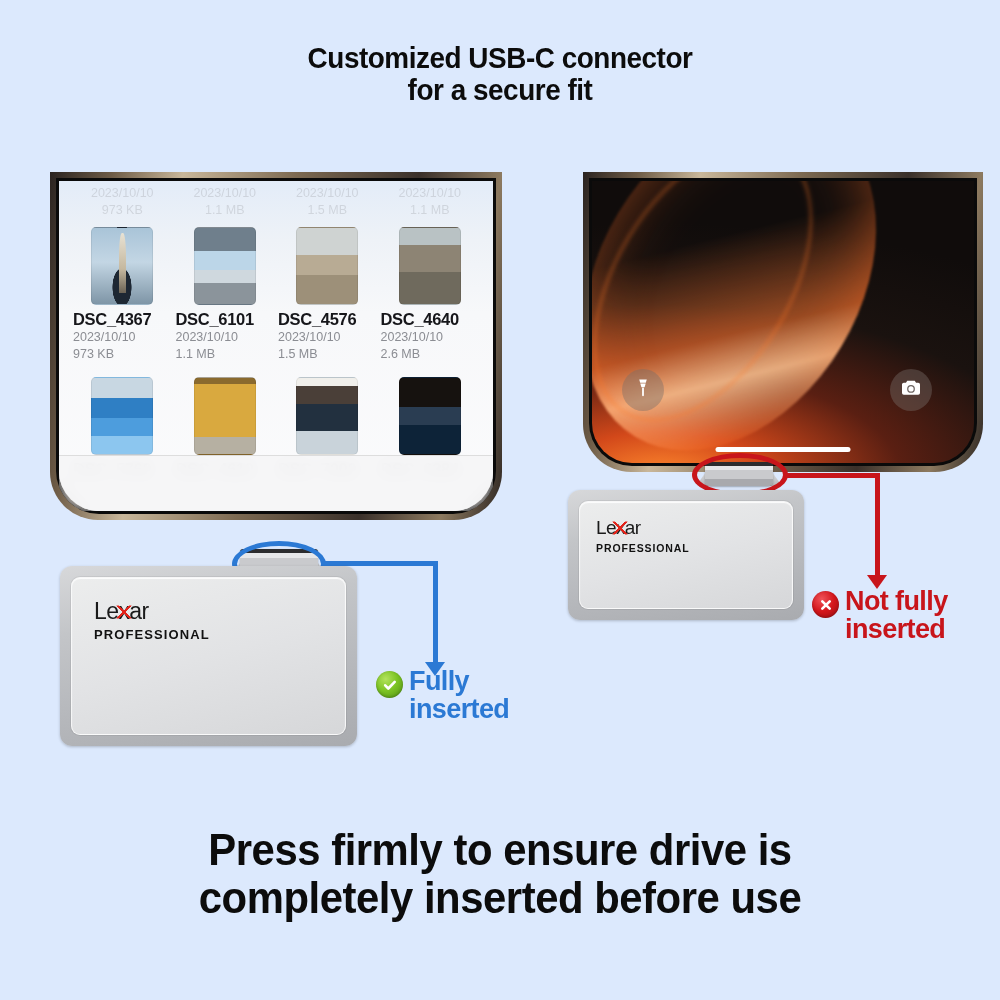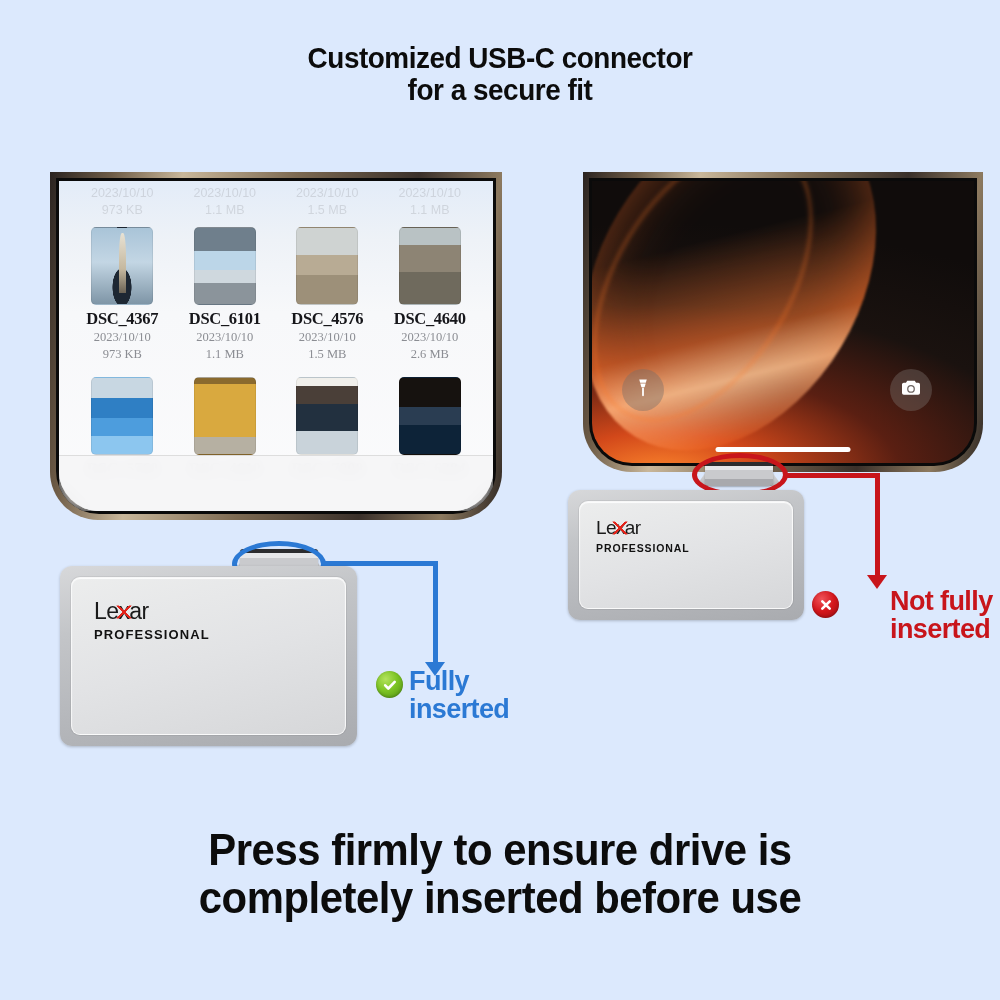--- a/index.html
+++ b/index.html
@@ -61,21 +61,21 @@
     position: absolute; inset: 0;
     background: linear-gradient(180deg,#e3ecf8 0%,#eef2f7 18%,#f7f8fa 40%,#fbfbfc 100%);
   }
   .file-grid {
     position: absolute; left: 0; right: 0; top: 0;
     padding: 0 14px;
     display: grid;
     grid-template-columns: repeat(4, 1fr);
     column-gap: 4px;
   }
-  .file-cell { text-align: center; font-family: Liberation Serif, serif; }
+  .file-cell { text-align: left; }
   .thumb {
     width: 62px; height: 78px;
     margin: 0 auto 5px;
     border-radius: 5px;
     border: 1px solid rgba(0,0,0,0.07);
     overflow: hidden;
   }
   .fname {
     font-size: 16.5px; font-weight: 600; color: #16161a;
     letter-spacing: -0.3px; line-height: 1.15;
@@ -238,21 +238,21 @@
   
   .callout { position: absolute; display: flex; align-items: flex-start; gap: 6px; }
   .callout-text {
     font-size: 27px; font-weight: bold; line-height: 1.02;
     letter-spacing: -0.6px;
     font-family: "Liberation Sans Narrow", "Liberation Sans", sans-serif;
   }
   #callout-fully { left: 376px; top: 668px; }
   #callout-fully .callout-text { color: #2b79d4; }
   #callout-not { left: 812px; top: 588px; }
-  #callout-not .callout-text { color: #c8151b; margin-left: 45px; }
+  #callout-not .callout-text { color: #c8151b; }
 
   .badge {
     width: 27px; height: 27px; border-radius: 50%;
     flex: 0 0 27px; margin-top: 3px;
     display: flex; align-items: center; justify-content: center;
   }
   .badge-ok {
     background: radial-gradient(circle at 36% 30%, #b3e35c 0%, #7dc425 45%, #4e9113 100%);
     box-shadow: inset 0 -1px 3px rgba(0,0,0,0.25);
   }

